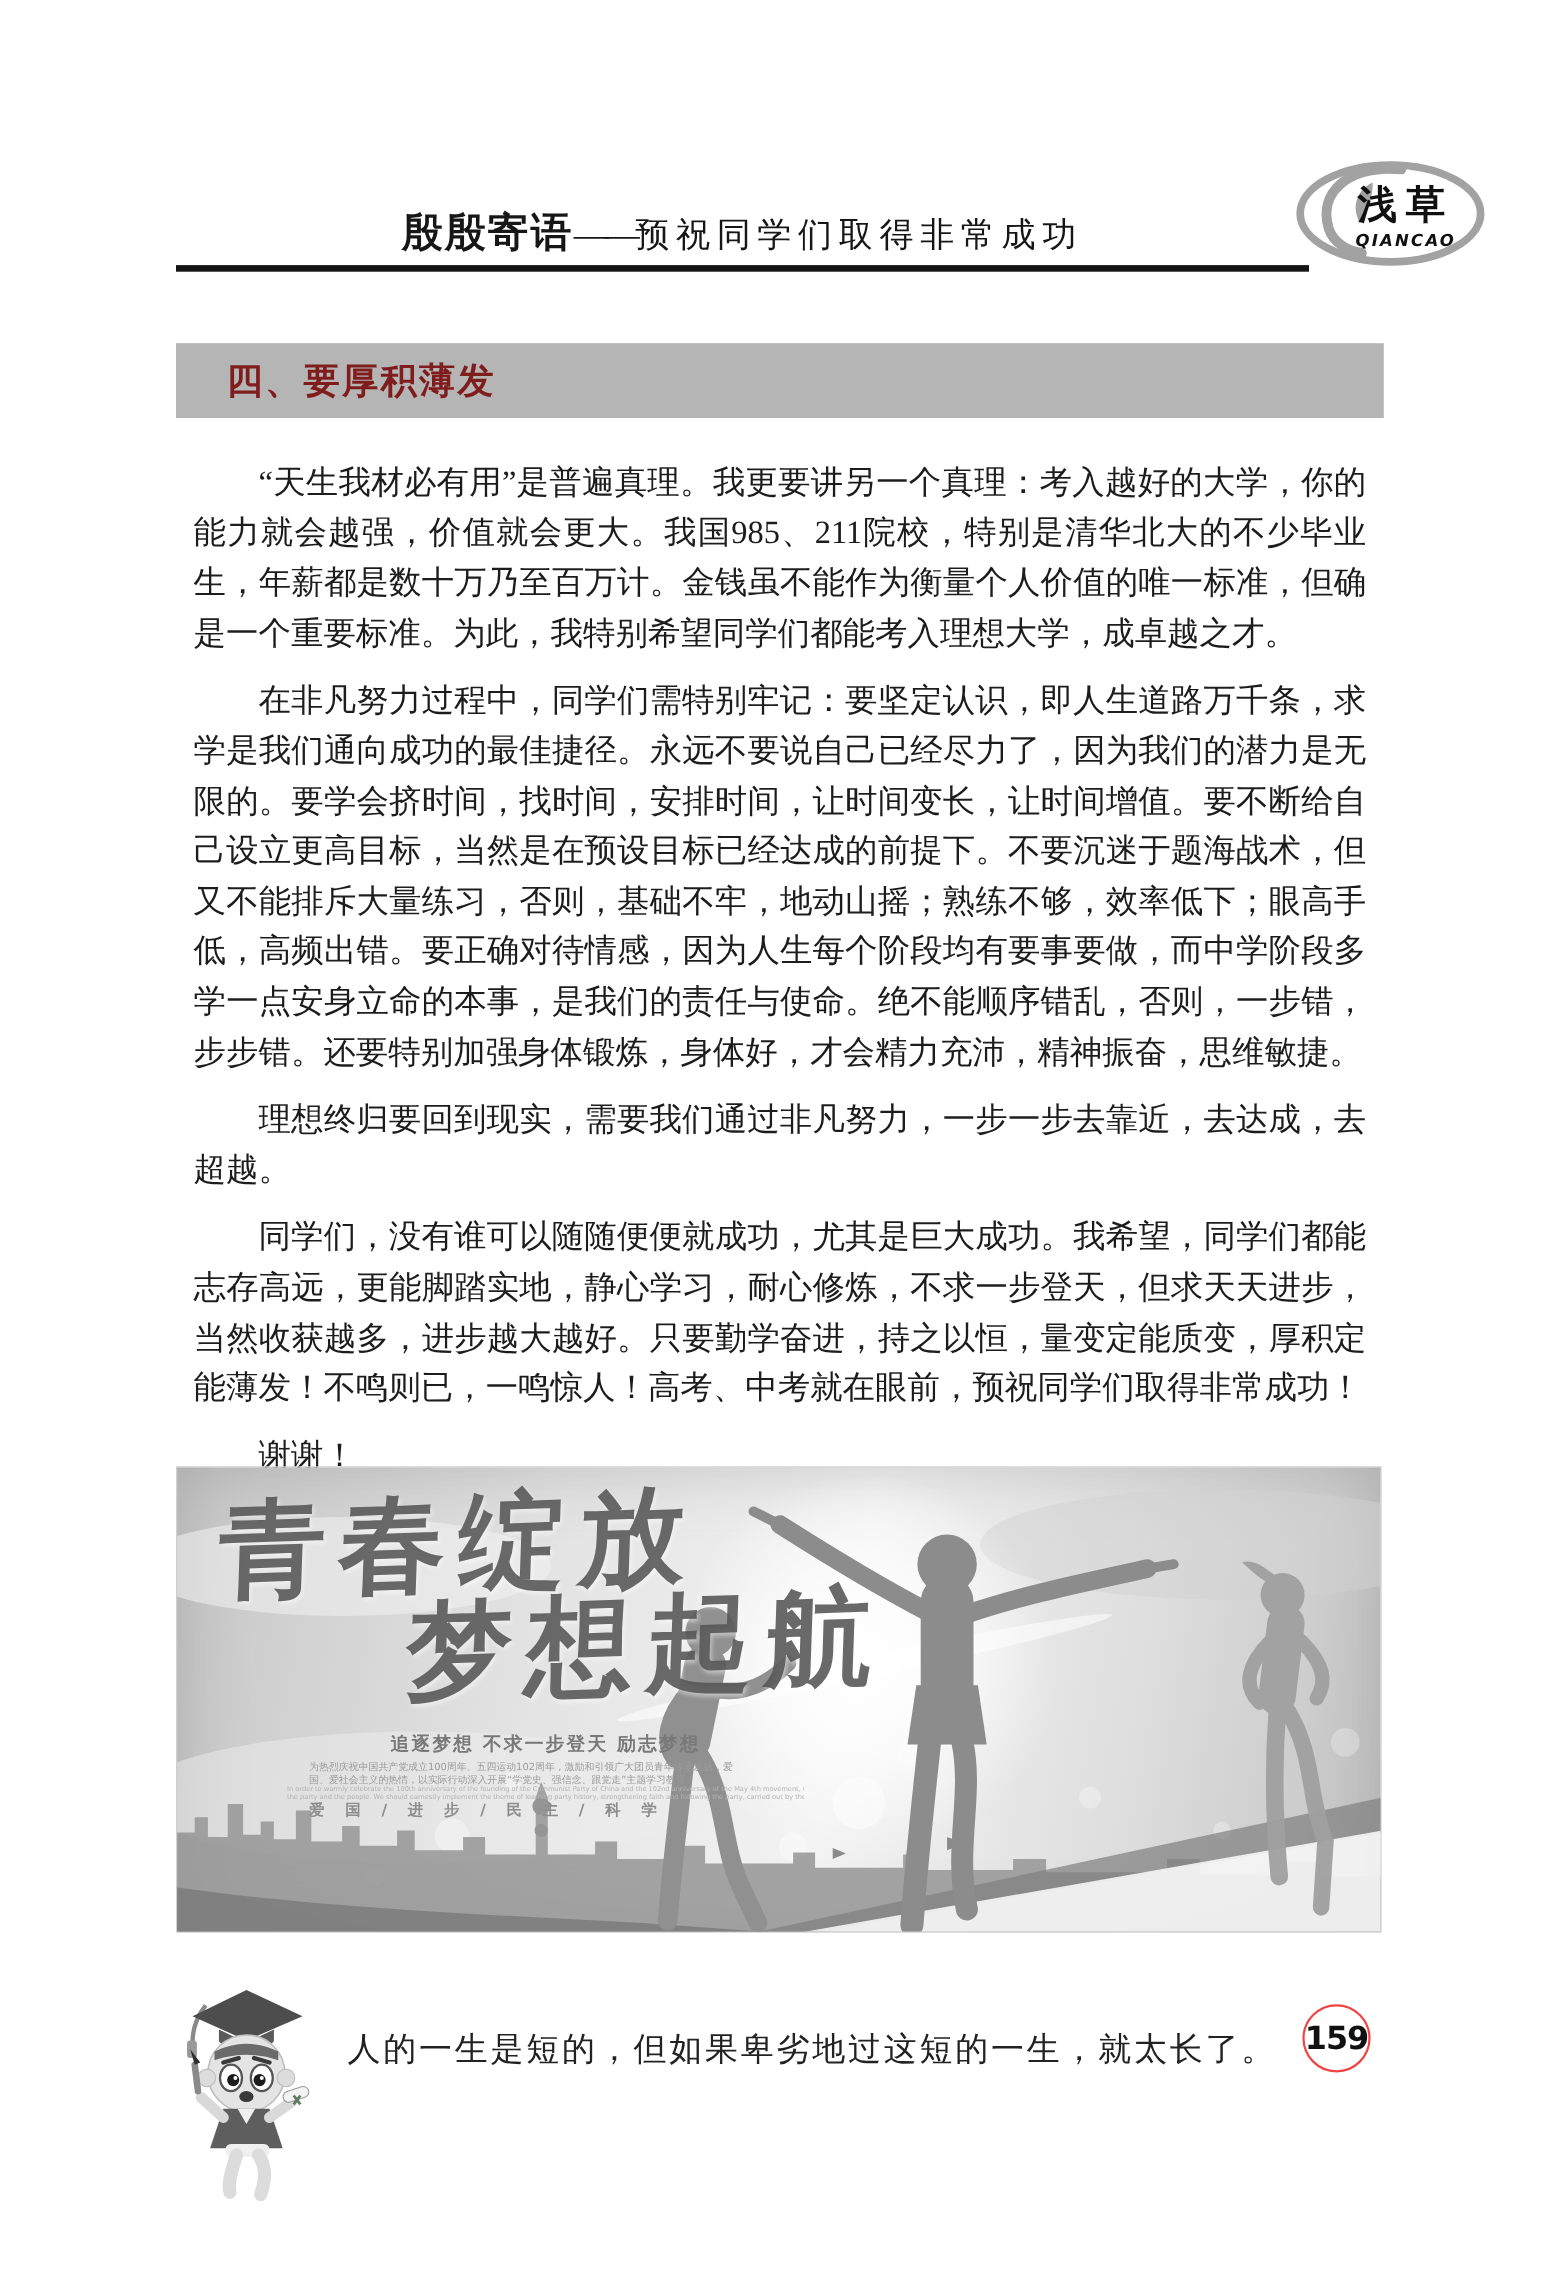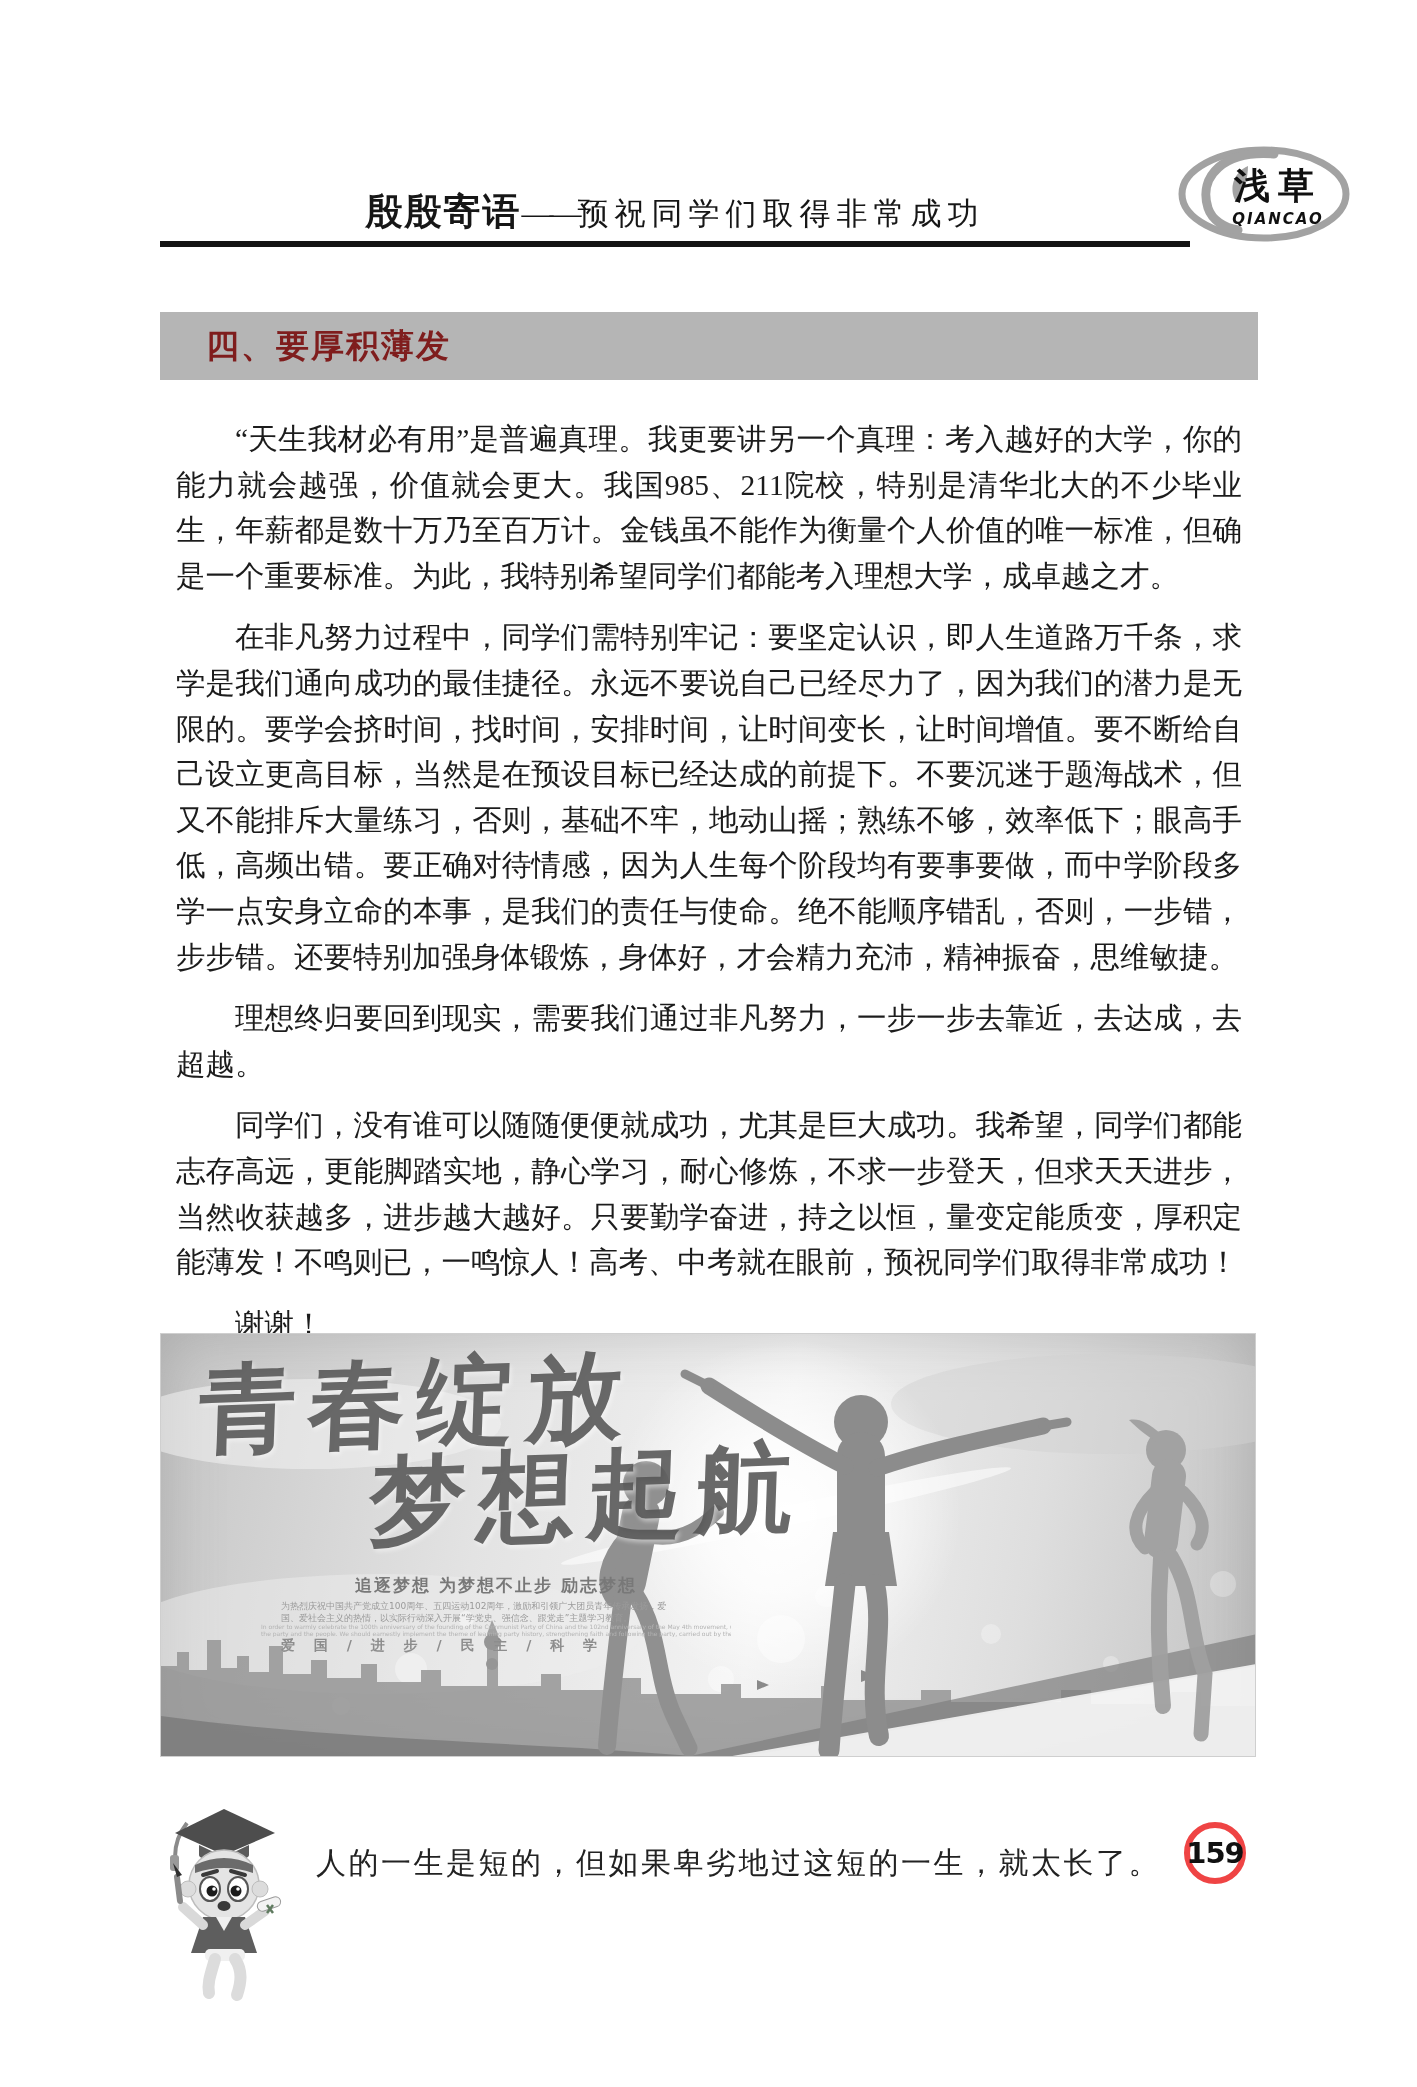--- a/index.html
+++ b/index.html
@@ -51,21 +51,21 @@
           font-family:"DejaVu Sans",sans-serif;}
   .poster-slogan{position:absolute;left:120px;top:303px;width:430px;text-align:left;
           font-family:"DejaVu Sans","Liberation Sans",sans-serif;
           font-size:14px;letter-spacing:7px;color:#8d8d8d;font-weight:bold;}
 
   
   .mascot{position:absolute;left:153px;top:1793px;width:142px;height:212px;}
   .footer-quote{position:absolute;left:316px;top:1843px;width:880px;font-size:30px;
           letter-spacing:2.5px;color:#222;font-family:"Liberation Serif","DejaVu Serif",serif;
           white-space:nowrap;}
-  .page-badge{position:absolute;left:1184px;top:1822px;width:62px;height:62px;border:6px solid #ef4444;
+  .page-badge{position:absolute;left:1184px;top:1822px;width:62px;height:62px;border:2px solid #ef4444;
           border-radius:50%;display:flex;align-items:center;justify-content:center;box-sizing:border-box;
           font-family:"DejaVu Sans","Liberation Sans",sans-serif;font-size:29px;font-weight:600;
           color:#111;letter-spacing:-1px;}
 </style>
 </head>
 <body>
 
 <div class="page">
 
   <div class="hdr-title">
@@ -159,21 +159,21 @@
         <path d="M1000,100 C986,88 978,84 968,86 C978,96 986,102 996,108 Z" stroke="none"></path>
         <line x1="1008" y1="142" x2="1000" y2="208" stroke-width="34" stroke-linecap="round"></line>
         <path d="M994,158 C974,178 968,198 984,214" fill="none" stroke-width="13" stroke-linecap="round"></path>
         <path d="M1022,158 C1042,178 1046,194 1036,210" fill="none" stroke-width="13" stroke-linecap="round"></path>
         <path d="M1000,224 C996,280 998,330 1002,372" fill="none" stroke-width="16" stroke-linecap="round"></path>
         <path d="M1010,222 C1034,262 1028,300 1044,340 L1040,400" fill="none" stroke-width="15" stroke-linecap="round"></path>
       </g>
     </svg>
     <div class="poster-title1">青春绽放</div>
     <div class="poster-title2">梦想起航</div>
-    <div class="poster-sub">追逐梦想 为梦想不止步 励志梦想</div>
+    <div class="poster-sub">追逐梦想 不求一步登天 励志梦想</div>
     <div class="fine-cn" style="top:266px">为热烈庆祝中国共产党成立100周年、五四运动102周年，激励和引领广大团员青年传承发扬，爱</div>
     <div class="fine-cn" style="top:278px">国、爱社会主义的热情，以实际行动深入开展“学党史、强信念、跟党走”主题学习教育。</div>
     <div class="fine-en" style="top:289px">In order to warmly celebrate the 100th anniversary of the founding of the Communist Party of China and the 102nd anniversary of the May 4th movement, we encourage and lead the Youth league</div>
     <div class="fine-en" style="top:296px">the party and the people. We should earnestly implement the theme of learning party history, strengthening faith and following the party, carried out by the Central Com.</div>
     <div class="poster-slogan">爱 国 / 进 步 / 民 主 / 科 学</div>
   </div>
 
   <svg class="mascot" viewBox="0 0 142 212">
 
     <path d="M34,30 C26,40 22,52 22,64" fill="none" stroke="#8a8a8a" stroke-width="4"></path>

